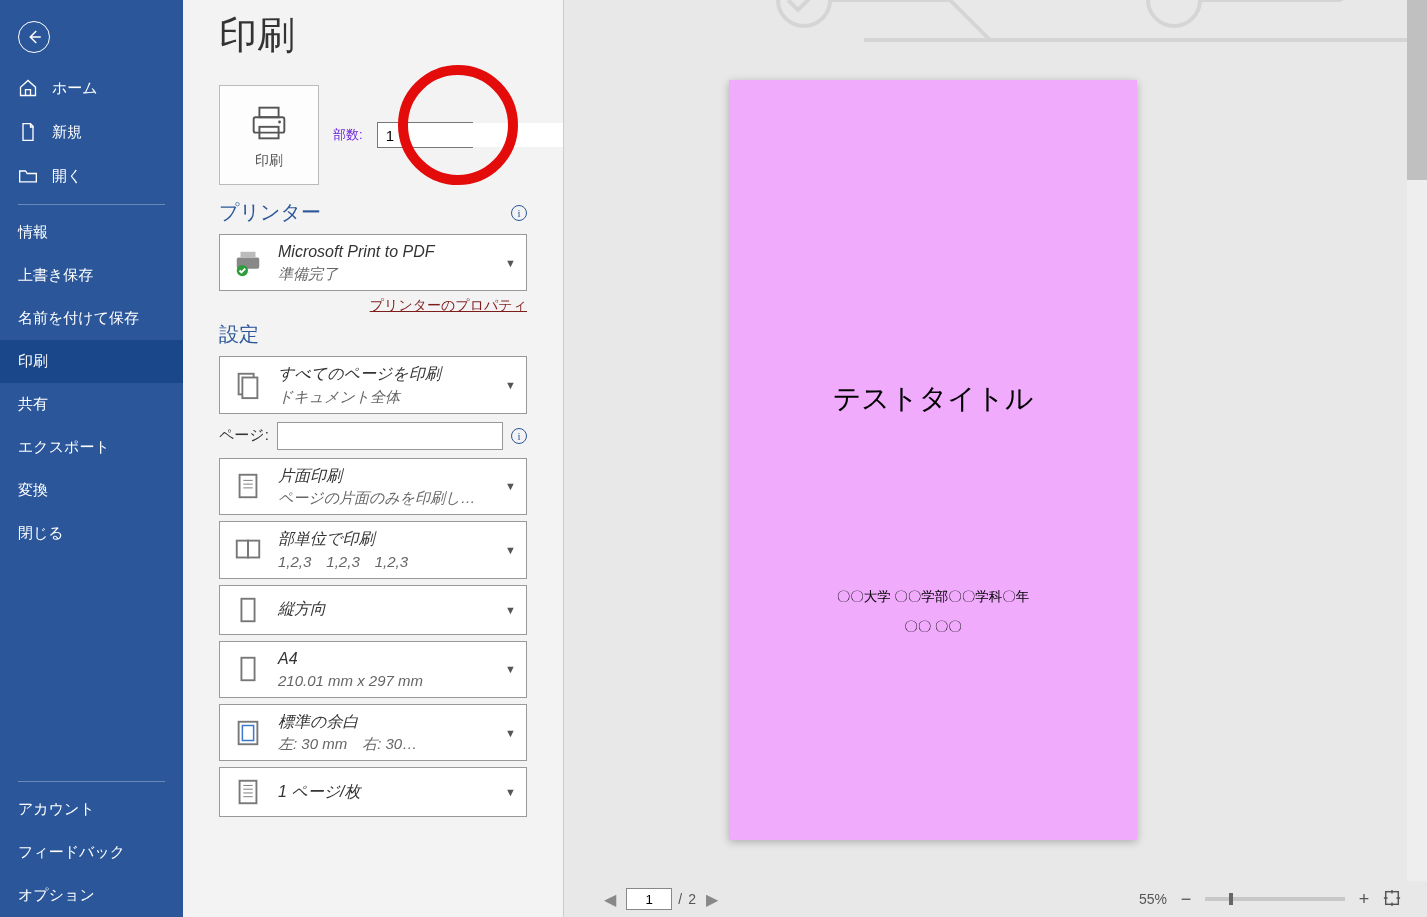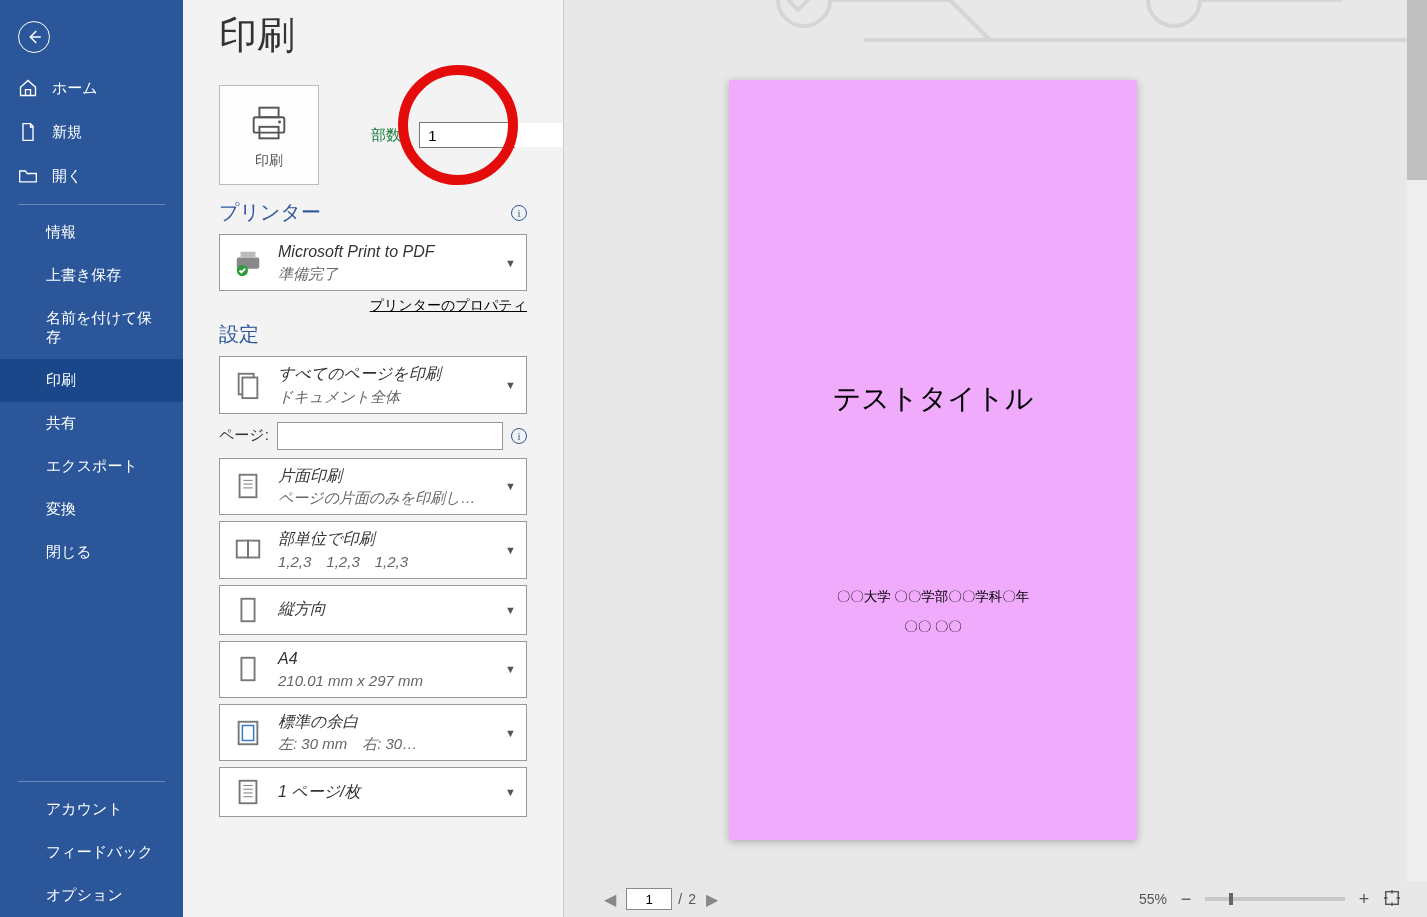--- a/index.html
+++ b/index.html
@@ -14,21 +14,21 @@
     .nav .back-wrap { height: 58px; display:flex; align-items:center; padding-left: 18px;}
     .nav .back-btn {
       width: 32px; height: 32px; border: 1.5px solid #fff; border-radius: 50%;
       display:flex; align-items:center; justify-content:center; cursor:pointer;
     }
     .nav .back-btn svg { width: 18px; height: 18px; }
     .nav .item {
       display:flex; align-items:center; gap: 14px; padding: 12px 18px;
       cursor:pointer; color:#fff;
     }
-    .nav .item.indent { padding-left: 46px; }
+    .nav .item.indent { padding-left: 18px; }
     .nav .item.active { background:#19478a; }
     .nav .sep { border-top:1px solid rgba(255,255,255,.3); margin: 6px 18px; }
     .nav .spacer { flex:1; }
     .nav svg.ico { width:20px; height:20px; flex-shrink:0; }
 
     
     .settings-pane {
       width: 380px; height:100%; background:#f3f3f3; overflow-y:auto;
       padding: 10px 36px 0 36px; font-size:15px; color:#333;
       flex-shrink:0; position:relative;
@@ -38,21 +38,21 @@
     .print-btn {
       width:100px; height:100px; border:1px solid #bbb; background:#fdfdfd;
       display:flex; flex-direction:column; align-items:center; justify-content:center;
       gap:6px; cursor:pointer; font-size:14px; color:#555;
     }
     .print-btn svg { width:46px; height:46px; }
     .red-ring {
       position:absolute; left:215px; top:65px; width:120px; height:120px;
       border: 10px solid #e40b0b; border-radius:50%; pointer-events:none;
     }
-    .copies-lbl { font-size:15px; color:#15803d;margin-left:38px; }
+    .copies-lbl { font-size:13px; color:#6d28d9; }
     .copies-ctl {
       width:96px; height:26px; border:1px solid #777; background:#fff;
       display:flex; align-items:stretch;
     }
     .copies-ctl input {
       flex:1; border:none; padding:0 8px; font-size:15px; outline:none;
     }
 
     .section-h { color:#2b579a; font-size:20px; margin-bottom:8px; display:flex; align-items:center; justify-content:space-between;}
     .info-i { width:16px; height:16px; border:1.5px solid #2b579a; border-radius:50%; display:flex; align-items:center; justify-content:center; font-size:11px; color:#2b579a; font-family:serif;}
@@ -63,21 +63,21 @@
       position:relative;
     }
     .dd .dicon { width:36px; height:36px; flex-shrink:0; display:flex; align-items:center; justify-content:center;}
     .dd .dicon svg { width:30px; height:30px; }
     .dd .dtext { flex:1; line-height:1.4;font-style:italic; }
     .dd .dtext .t1 { font-size:16px; color:#333; }
     .dd .dtext .t2 { font-size:15px; color:#666; }
     .dd .caret { font-size:11px; color:#555; padding-right:4px;}
     .dd.small { margin-top:6px; }
 
-    .link-right { display:block; text-align:right; color:#000000; font-size:14px; text-decoration:underline; margin:6px 0 6px 0; cursor:pointer;}
+    .link-right { display:block; text-align:right; color:#7f1d1d; font-size:14px; text-decoration:underline; margin:6px 0 6px 0; cursor:pointer;}
 
     .pages-row { display:flex; align-items:center; gap:8px; margin:8px 0;}
     .pages-row input { flex:1; height:28px; border:1px solid #999; background:#fff; padding:0 6px; font-size:14px;}
     .pages-row .info-i { flex-shrink:0; }
 
     
     .preview-pane {
       flex:1; position:relative; background:#e8e8e8; border-left:1px solid #ccc;
       overflow:hidden;
     }

